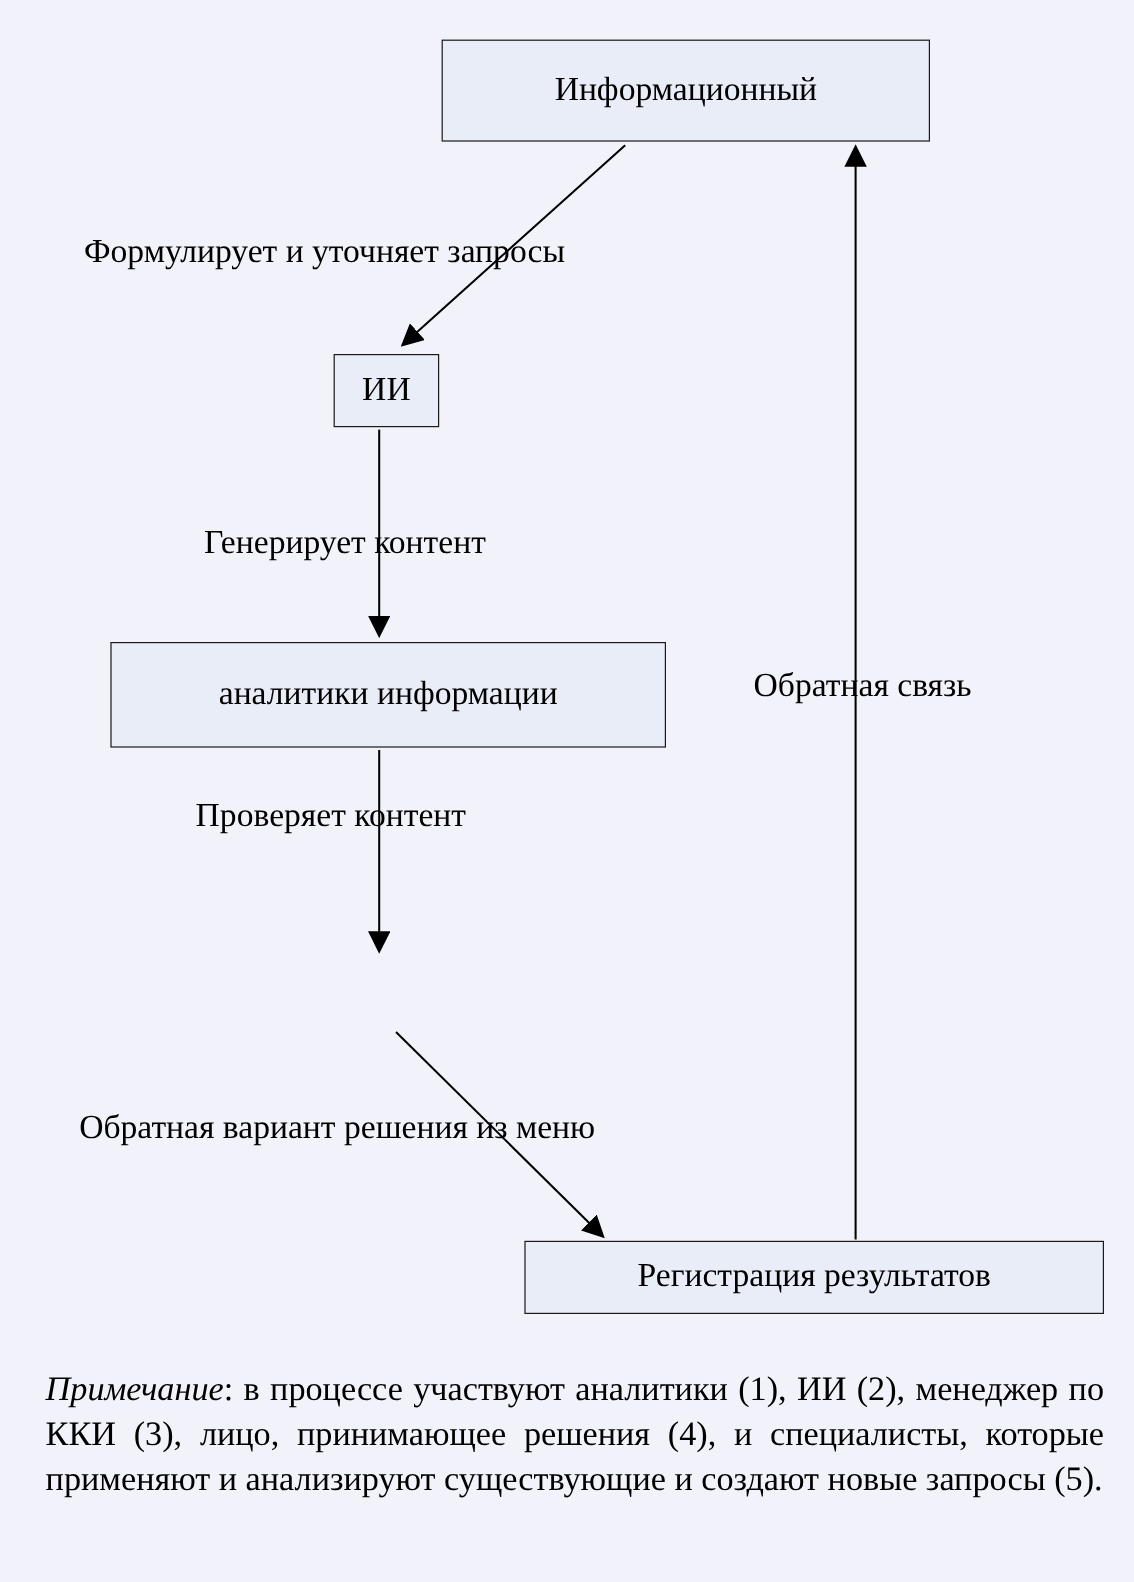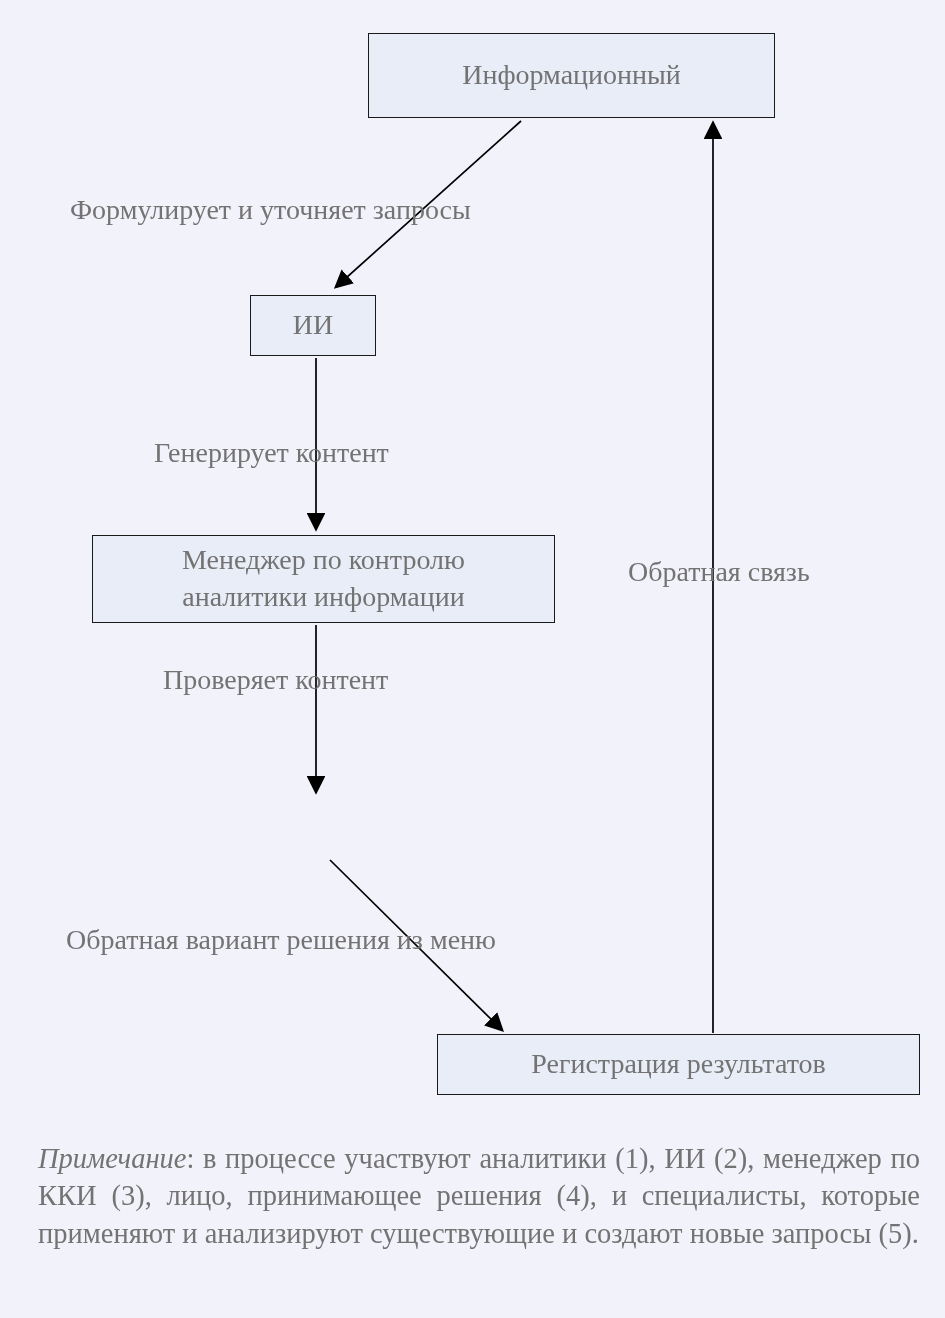--- a/index.html
+++ b/index.html
@@ -6,21 +6,21 @@
     margin: 0;
     padding: 0;
     background: #f2f2fa;
   }
   .canvas {
     position: relative;
     width: 945px;
     height: 1318px;
     background: #f2f2fa;
     font-family: "Liberation Serif", "DejaVu Serif", serif;
-    color: #737373;
+    color: #000000;
     overflow: hidden;
   }
   .arrows {
     position: absolute;
     left: 0; top: 0;
     width: 945px; height: 1318px;
     pointer-events: none;
   }
   .node {
     position: absolute;
@@ -66,37 +66,36 @@
     <line x1="316" y1="358" x2="316" y2="529" stroke="#000" stroke-width="1.7" marker-end="url(#arrowhead)"></line>
     <line x1="316" y1="625" x2="316" y2="792" stroke="#000" stroke-width="1.7" marker-end="url(#arrowhead)"></line>
     <line x1="330" y1="860" x2="502" y2="1030" stroke="#000" stroke-width="1.7" marker-end="url(#arrowhead)"></line>
     <line x1="713" y1="1033" x2="713" y2="123" stroke="#000" stroke-width="1.7" marker-end="url(#arrowhead)"></line>
   </svg>
 
   <div class="node" style="left:368px; top:33px; width:407px; height:85px;">
     <span>Информационный</span>
   </div>
 
-  <div class="node" style="left:250px; top:295px; width:126px; height:61px;justify-content:center;">
+  <div class="node" style="left:278px; top:295px; width:88px; height:61px;justify-content:center;">
     <span>ИИ</span>
   </div>
 
   <div class="node" style="left:92px; top:535px; width:463px; height:88px;">
-    <span>Менеджер по контролю</span>
     <span>аналитики информации</span>
   </div>
 
 
   <div class="node" style="left:437px; top:1034px; width:483px; height:61px;">
     <span>Регистрация результатов</span>
   </div>
 
   <div class="edge-label" style="left:70px; top:194px;">Формулирует и уточняет запросы</div>
 
-  <div class="edge-label" style="left:154px; top:437px;">Генерирует контент</div>
+  <div class="edge-label" style="left:170px; top:437px;">Генерирует контент</div>
 
   <div class="edge-label" style="left:628px; top:556px;">Обратная связь</div>
 
   <div class="edge-label" style="left:163px; top:664px;">Проверяет контент</div>
 
   <div class="edge-label" style="left:66px; top:924px;">Обратная вариант решения из меню</div>
 
   <p class="note"><span class="it">Примечание</span><span>: в процессе участвуют аналитики (1), ИИ (2), менеджер по ККИ (3), лицо, принимающее решения (4), и специалисты, которые применяют и анализируют существующие и создают новые запросы (5).</span></p>
 
 </div>

